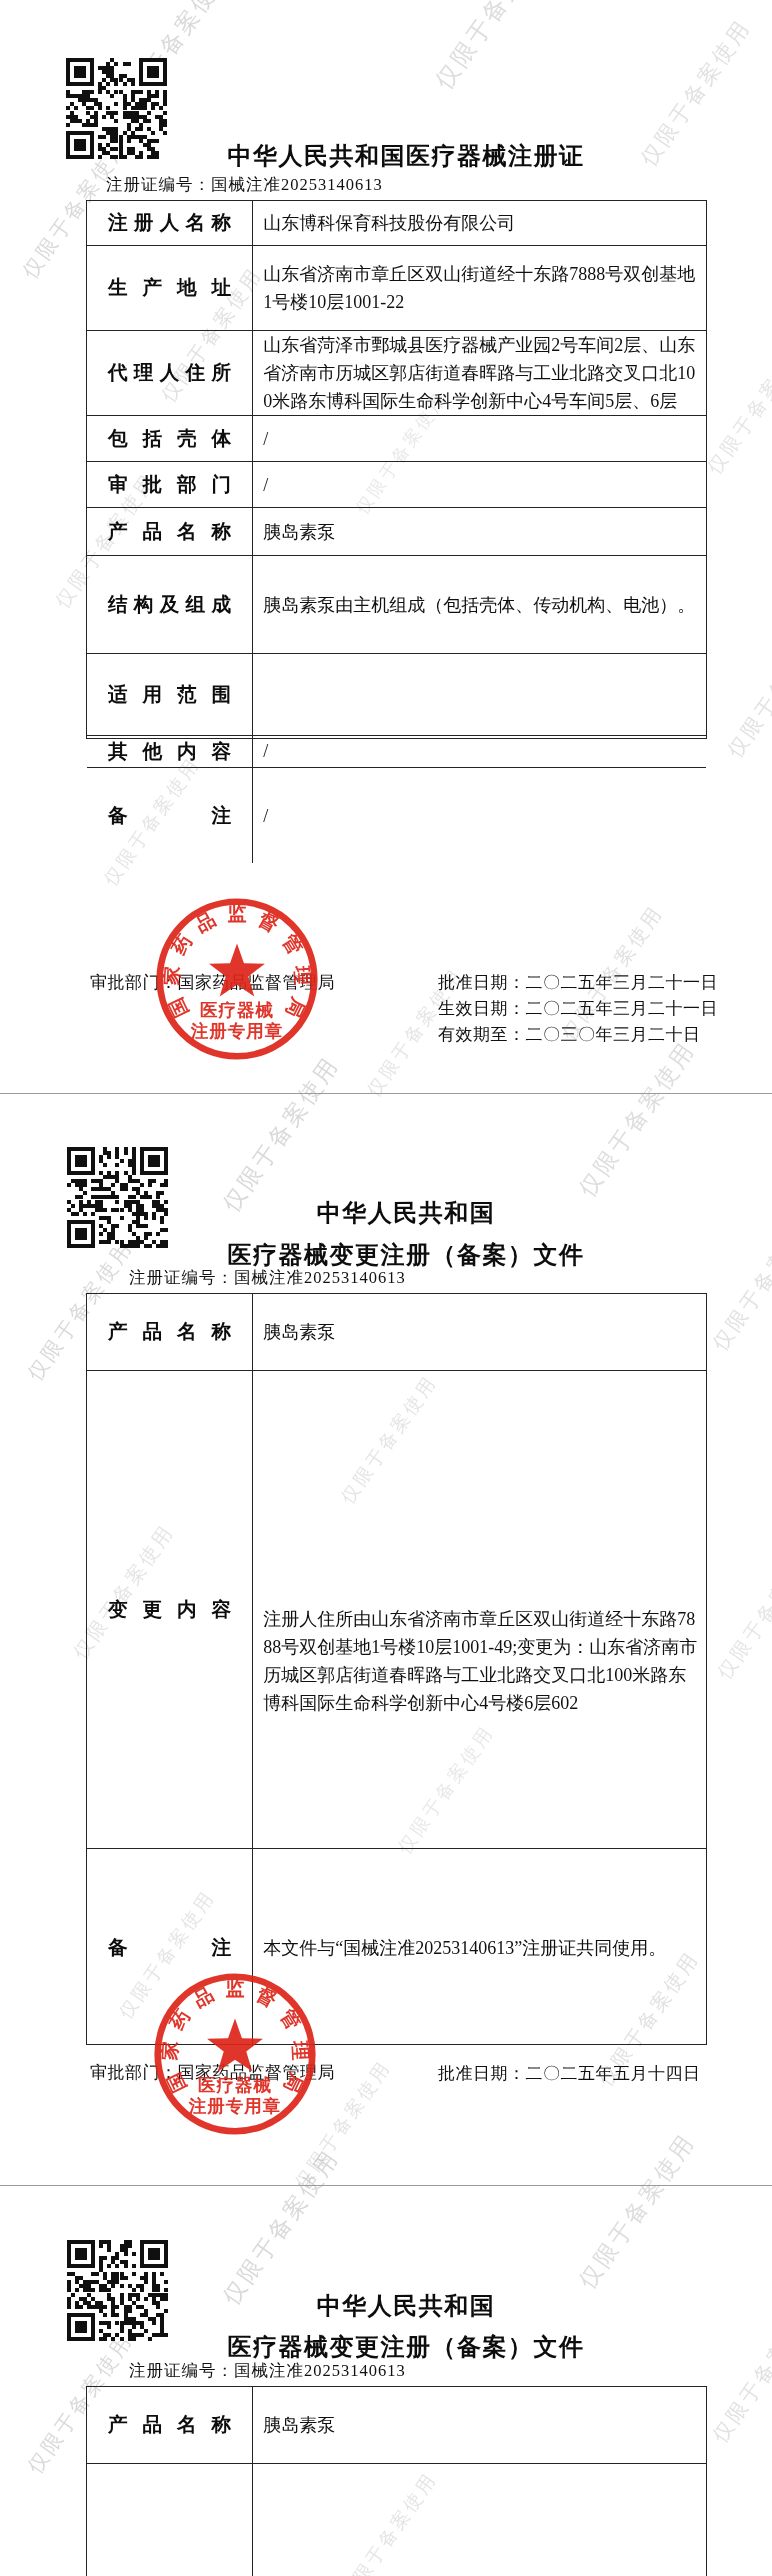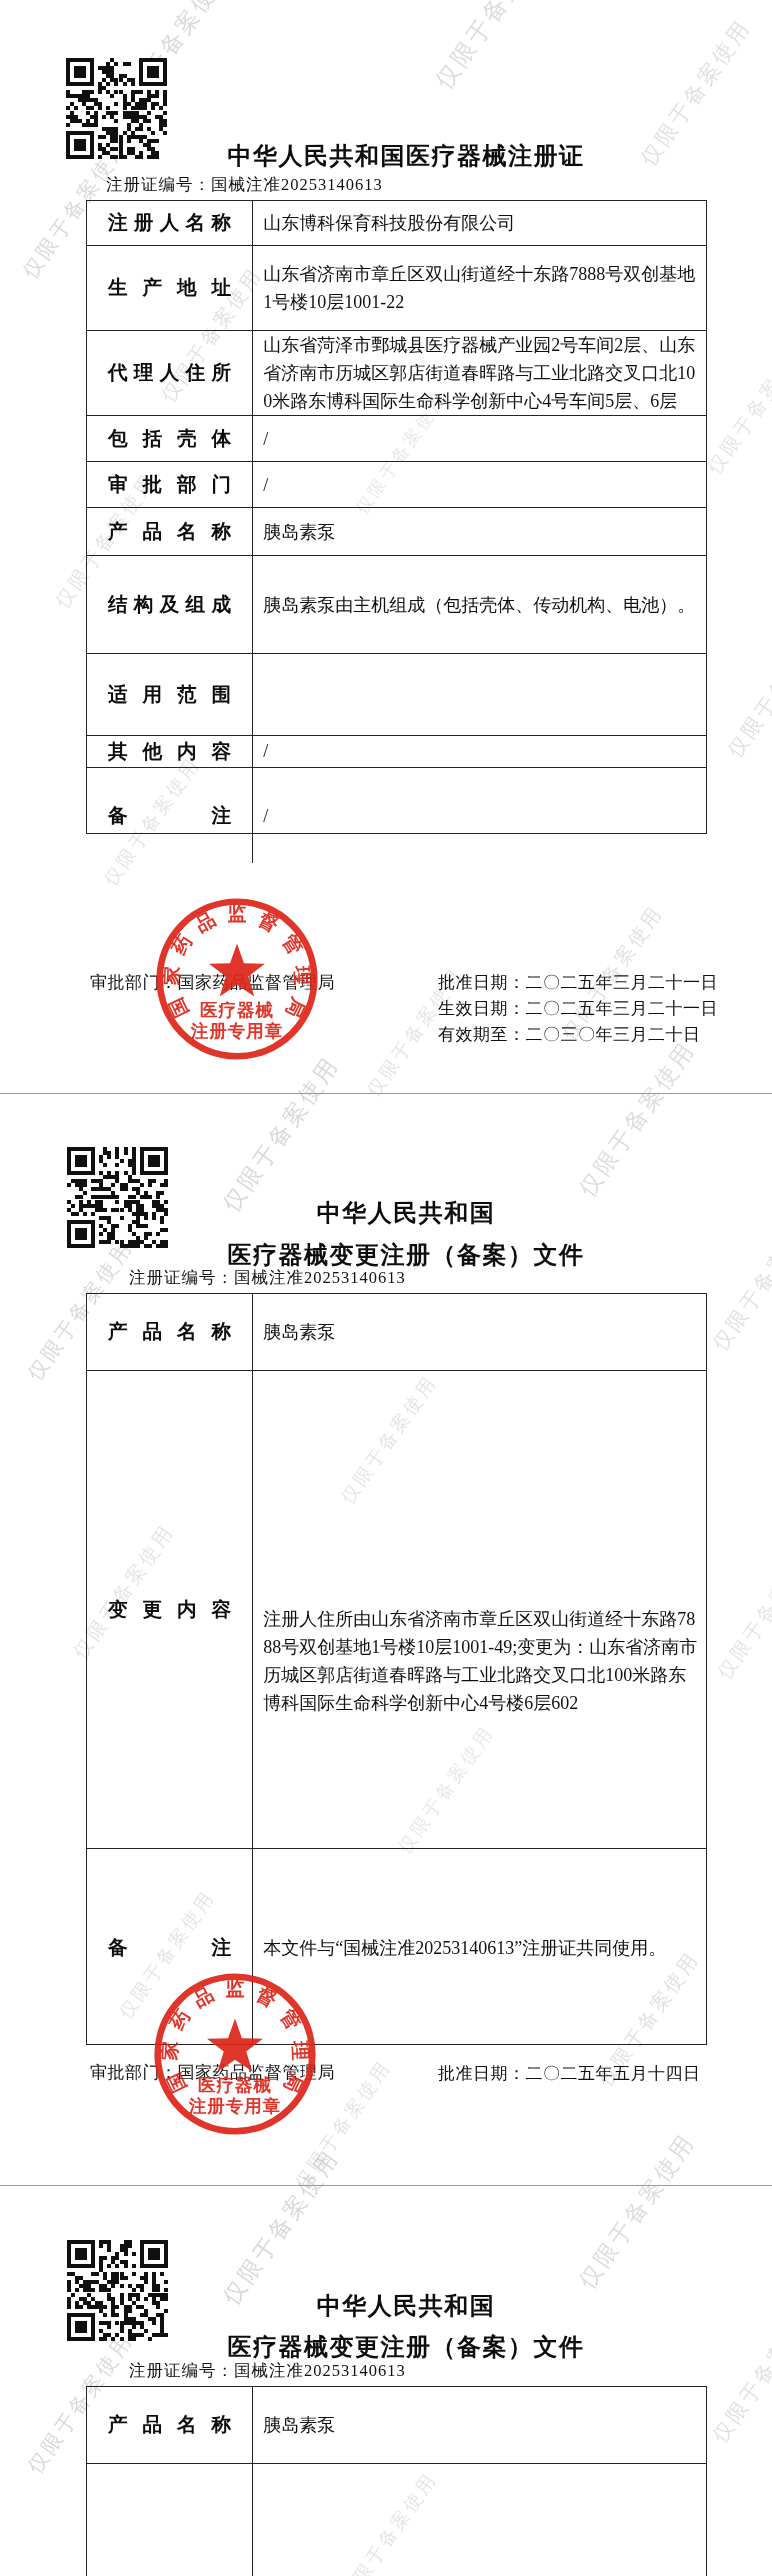--- a/index.html
+++ b/index.html
@@ -403,21 +403,21 @@
         <div class="m" style="left: 73px; top: 97px; width: 4.2px; height: 4.2px;"></div>
         <div class="m" style="left: 81px; top: 97px; width: 4.2px; height: 4.2px;"></div>
         <div class="m" style="left: 85px; top: 97px; width: 4.2px; height: 4.2px;"></div>
         <div class="m" style="left: 89px; top: 97px; width: 4.2px; height: 4.2px;"></div>
       </div>
 
     <div class="cert-title" style="top:140px">中华人民共和国医疗器械注册证</div>
 
     <div class="regno" style="left:106px;top:174px">注册证编号：国械注准20253140613</div>
 
-    <div class="ctable" style="top:200px;height:634px">
+    <div class="ctable" style="top:200px;height:539px">
       <div class="crow" style="height:45px">
           <div class="lcell">
             <div class="lbox">注册人名称</div>
           </div>
           <div class="vcell">山东博科保育科技股份有限公司</div>
         </div>
       <div class="crow" style="height:85px">
           <div class="lcell">
             <div class="lbox">生产地址</div>
           </div>

